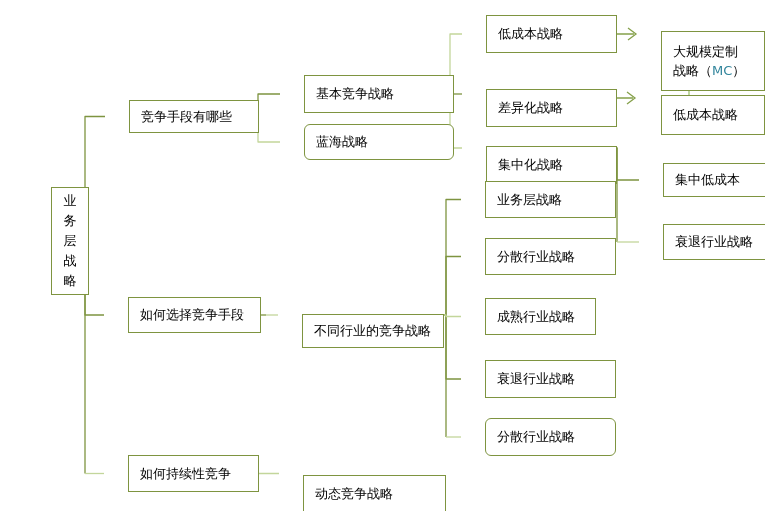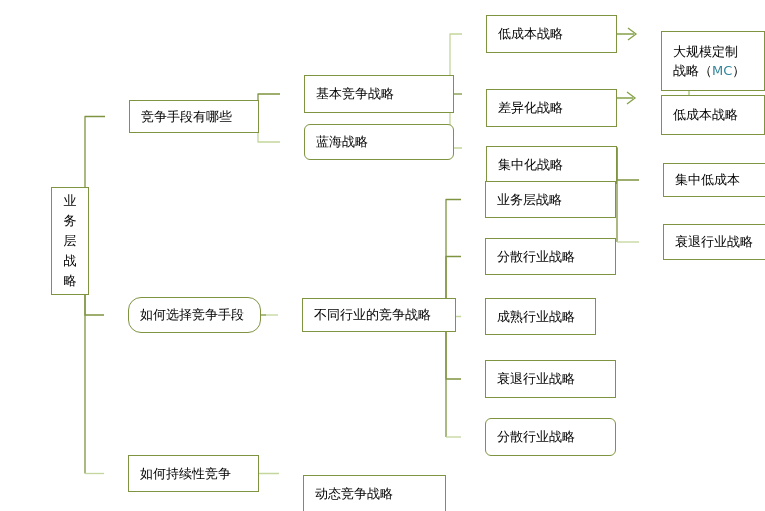--- a/index.html
+++ b/index.html
@@ -72,26 +72,26 @@
     <polyline class="ar" points="627,92 635,98 627,104"></polyline>
     <line class="arl" x1="689" y1="95" x2="689" y2="81"></line>
     <polyline class="arl" points="683,87 689,79 695,87"></polyline>
   </svg>
 
   <div class="node vtext" style="left:27px;top:187px;width:38px;height:108px;">
     <span>业务层战略</span>
   </div>
 
   <div class="node" style="left:105px;top:100px;width:130px;height:33px;">竞争手段有哪些</div>
-  <div class="node" style="left:104px;top:297px;width:133px;height:36px;border-radius:13px;">如何选择竞争手段</div>
+  <div class="node" style="left:104px;top:297px;width:133px;height:36px;">如何选择竞争手段</div>
   <div class="node" style="left:104px;top:455px;width:131px;height:37px;">如何持续性竞争</div>
 
   <div class="node" style="left:280px;top:75px;width:150px;height:38px;">基本竞争战略</div>
   <div class="node" style="left:280px;top:124px;width:150px;height:36px;border-radius:6px;">蓝海战略</div>
-  <div class="node" style="left:278px;top:298px;width:154px;height:34px;">不同行业的竞争战略</div>
+  <div class="node" style="left:278px;top:314px;width:142px;height:34px;">不同行业的竞争战略</div>
   <div class="node" style="left:279px;top:475px;width:143px;height:37px;">动态竞争战略</div>
 
   <div class="node" style="left:462px;top:15px;width:131px;height:38px;">低成本战略</div>
   <div class="node" style="left:462px;top:89px;width:131px;height:38px;">差异化战略</div>
   <div class="node" style="left:462px;top:146px;width:131px;height:38px;">集中化战略</div>
 
   <div class="node" style="left:461px;top:181px;width:131px;height:37px;">业务层战略</div>
   <div class="node" style="left:461px;top:238px;width:131px;height:37px;">分散行业战略</div>
   <div class="node" style="left:461px;top:298px;width:111px;height:37px;">成熟行业战略</div>
   <div class="node" style="left:461px;top:360px;width:131px;height:38px;">衰退行业战略</div>

